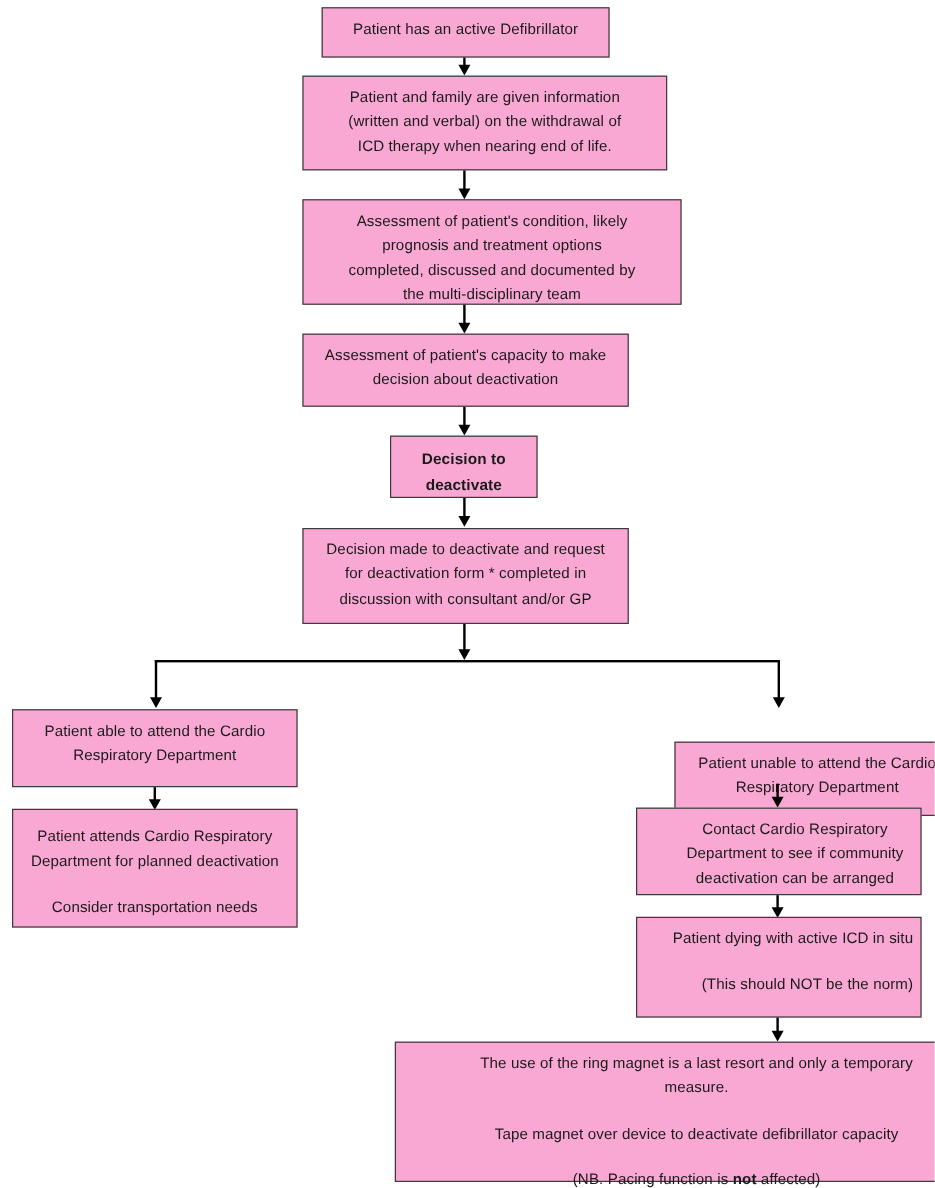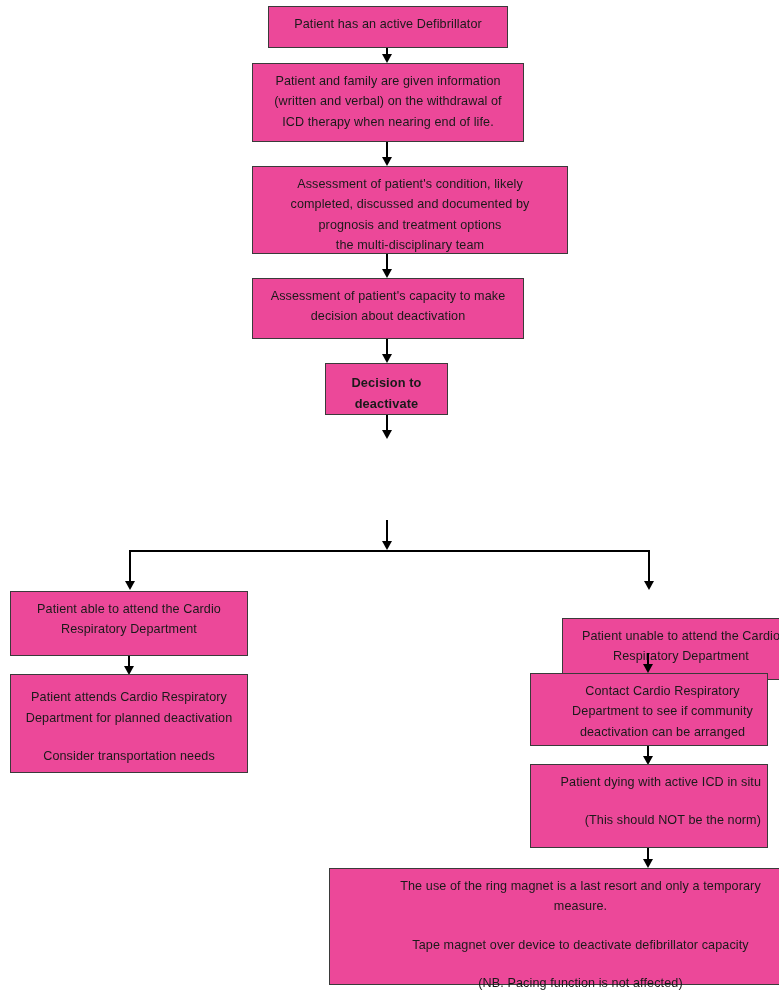--- a/index.html
+++ b/index.html
@@ -15,21 +15,21 @@
     position: relative;
     width: 779px;
     height: 990px;
     background: #ffffff;
     overflow: hidden;
   }
   .node {
     position: absolute;
     box-sizing: border-box;
     border: 1px solid #3a3a3a;
-    background: #ec4899;
+    background: #f9a8d4;
     display: flex;
     flex-direction: column;
     align-items: center;
     text-align: center;
     font-size: 12.6px;
     line-height: 1.62;
     color: #1a1a1a;
     letter-spacing: 0.1px;
   }
   .node .pad {
@@ -43,21 +43,21 @@
   .node p.gap {
     margin-top: 18px;
   }
   .node.bold {
     font-weight: bold;
     font-size: 12.8px;
   }
   .node.bold .pad {
     padding-top: 9px;
   }
-  b.inline-strong { font-weight: normal; }
+  b.inline-strong { font-weight: bold; }
 
   
   .vline {
     position: absolute;
     width: 2px;
     background: #000000;
   }
   .hline {
     position: absolute;
     height: 2px;
@@ -79,36 +79,36 @@
 
   <div class="node" style="left:268px; top:6px; width:240px; height:42px;">
     <div class="pad">
       <p>Patient has an active Defibrillator</p>
     </div>
   </div>
 
   <div class="vline" style="left:386px; top:48px; height:8px;"></div>
   <div class="arrowhead" style="left:382px; top:54px;"></div>
 
-  <div class="node" style="left:252px; top:63px; width:272px; height:79px;">
+  <div class="node" style="left:252px; top:63px; width:304px; height:79px;">
     <div class="pad">
       <p>Patient and family are given information</p>
       <p>(written and verbal) on the withdrawal of</p>
       <p>ICD  therapy when nearing  end of life.</p>
     </div>
   </div>
 
   <div class="vline" style="left:386px; top:142px; height:18px;"></div>
   <div class="arrowhead" style="left:382px; top:157px;"></div>
 
   <div class="node" style="left:252px; top:166px; width:316px; height:88px;">
     <div class="pad">
       <p>Assessment of patient's condition, likely</p>
+      <p>prognosis and treatment options</p>
       <p>completed, discussed and documented by</p>
-      <p>prognosis and treatment options</p>
       <p>the multi-disciplinary team</p>
     </div>
   </div>
 
   <div class="vline" style="left:386px; top:254px; height:18px;"></div>
   <div class="arrowhead" style="left:382px; top:269px;"></div>
 
   <div class="node" style="left:252px; top:278px; width:272px; height:61px;">
     <div class="pad">
       <p>Assessment of patient's capacity to make</p>
@@ -122,20 +122,27 @@
   <div class="node bold" style="left:325px; top:363px; width:123px; height:52px;align-items:flex-end;">
     <div class="pad">
       <p>Decision to</p>
       <p>deactivate</p>
     </div>
   </div>
 
   <div class="vline" style="left:386px; top:415px; height:19px;"></div>
   <div class="arrowhead" style="left:382px; top:430px;"></div>
 
+  <div class="node" style="left:252px; top:440px; width:272px; height:80px;">
+    <div class="pad">
+      <p>Decision made to deactivate and request</p>
+      <p>for deactivation form * completed in</p>
+      <p>discussion with consultant and/or GP</p>
+    </div>
+  </div>
 
   <div class="vline" style="left:386px; top:520px; height:24px;"></div>
   <div class="arrowhead" style="left:382px; top:541px;"></div>
   <div class="hline" style="left:129px; top:550px; width:521px;"></div>
   <div class="vline" style="left:129px; top:550px; height:34px;"></div>
   <div class="arrowhead" style="left:125px; top:581px;"></div>
   <div class="vline" style="left:648px; top:550px; height:34px;"></div>
   <div class="arrowhead" style="left:644px; top:581px;"></div>
 
   <div class="node" style="left:10px; top:591px; width:238px; height:65px;">

